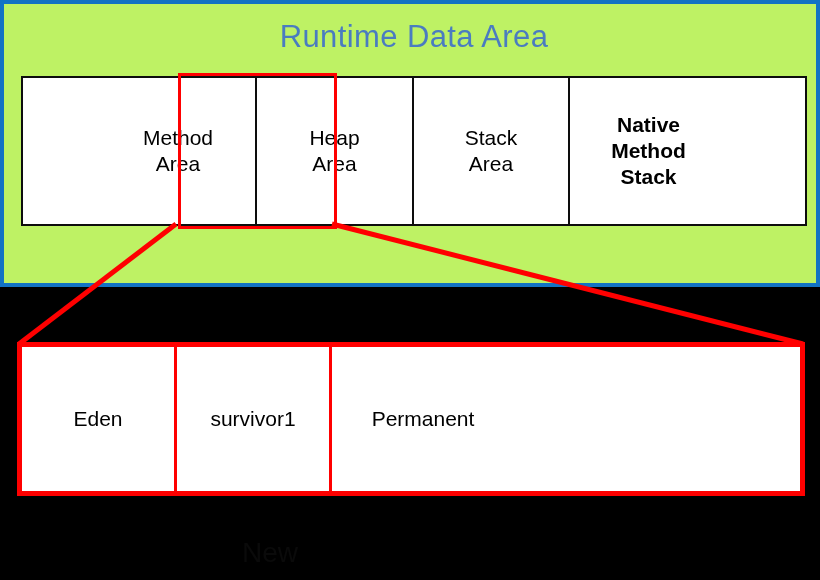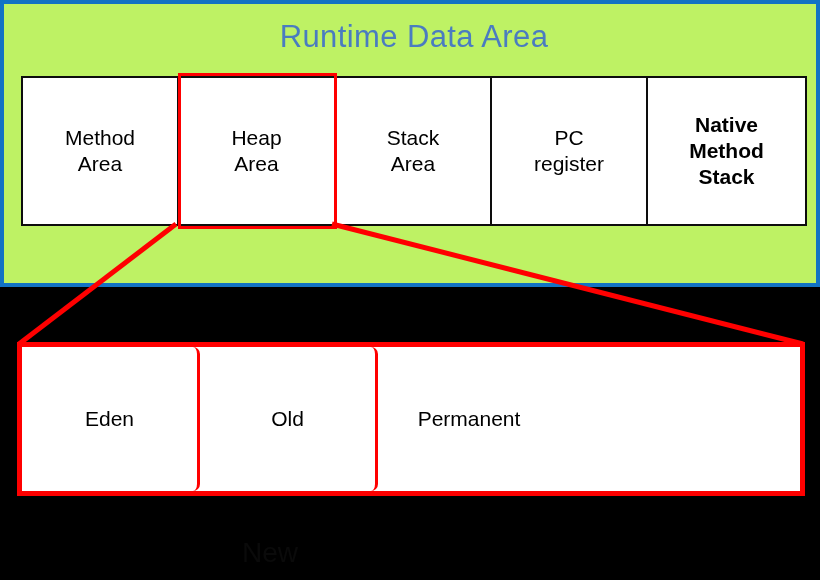--- a/index.html
+++ b/index.html
@@ -118,21 +118,21 @@
     display: flex;
     align-items: center;
     justify-content: center;
     text-align: center;
     font-size: 21px;
     line-height: 26px;
     color: #000000;
     border-right: 3px solid #ff0000;
   }
   .hp-cell:last-child { border-right: none; }
-  .hp-w { width: 178px; border-radius: 7px; }
+  .hp-w { width: 155px; }
   .hp-w-last { width: 156px; margin-left: 13px; }
 
   
   #caption {
     position: absolute;
     left: 0;
     top: 536px;
     width: 540px;
     text-align: center;
     font-size: 28px;
@@ -160,24 +160,20 @@
       <div class="rt-cell rt-w1">
         <span class="lbl">Heap
 Area</span>
       </div>
 
       <div class="rt-cell rt-w2">
         <span class="lbl">Stack
 Area</span>
       </div>
 
-      <div class="rt-cell rt-w3">
-        <span class="lbl">PC
-register</span>
-      </div>
 
       <div class="rt-cell rt-w4">
         <span class="lbl">Native
 Method
 Stack</span>
       </div>
 
     </div>
 
     <div id="heap-highlight"></div>
@@ -190,25 +186,25 @@
 
     <line x1="332" y1="224" x2="803" y2="344" stroke="#ff0000" stroke-width="5"></line>
   </svg>
 
   <div id="heap-row">
 
     <div class="hp-cell hp-w">
       <span>Eden</span>
     </div>
 
-
-
     <div class="hp-cell hp-w">
-      <span>Old</span>
-    </div>
+      <span>survivor1</span>
+    </div>
+
+
 
     <div class="hp-cell hp-w-last">
       <span>Permanent</span>
     </div>
 
   </div>
 
   <div id="caption">New</div>
 
 </div>

